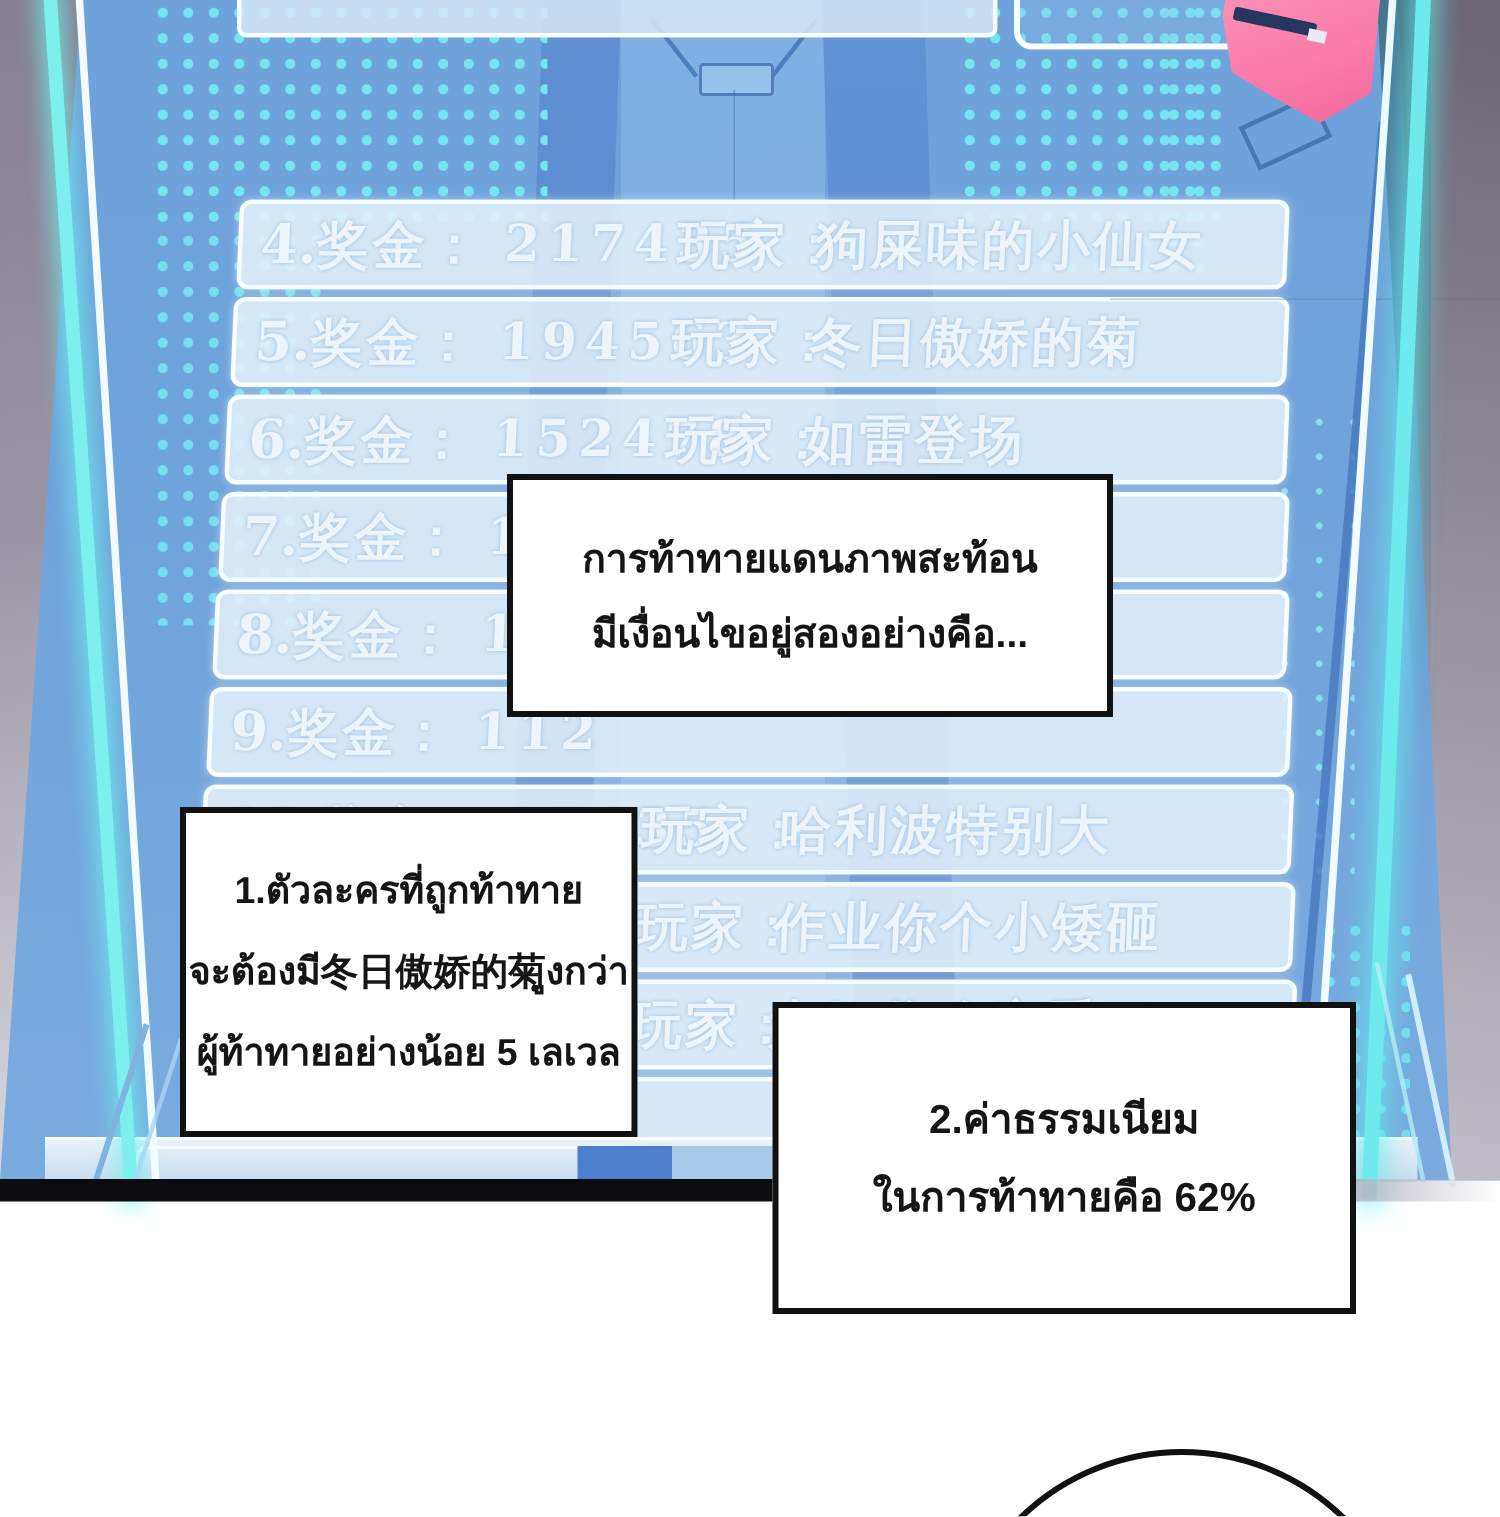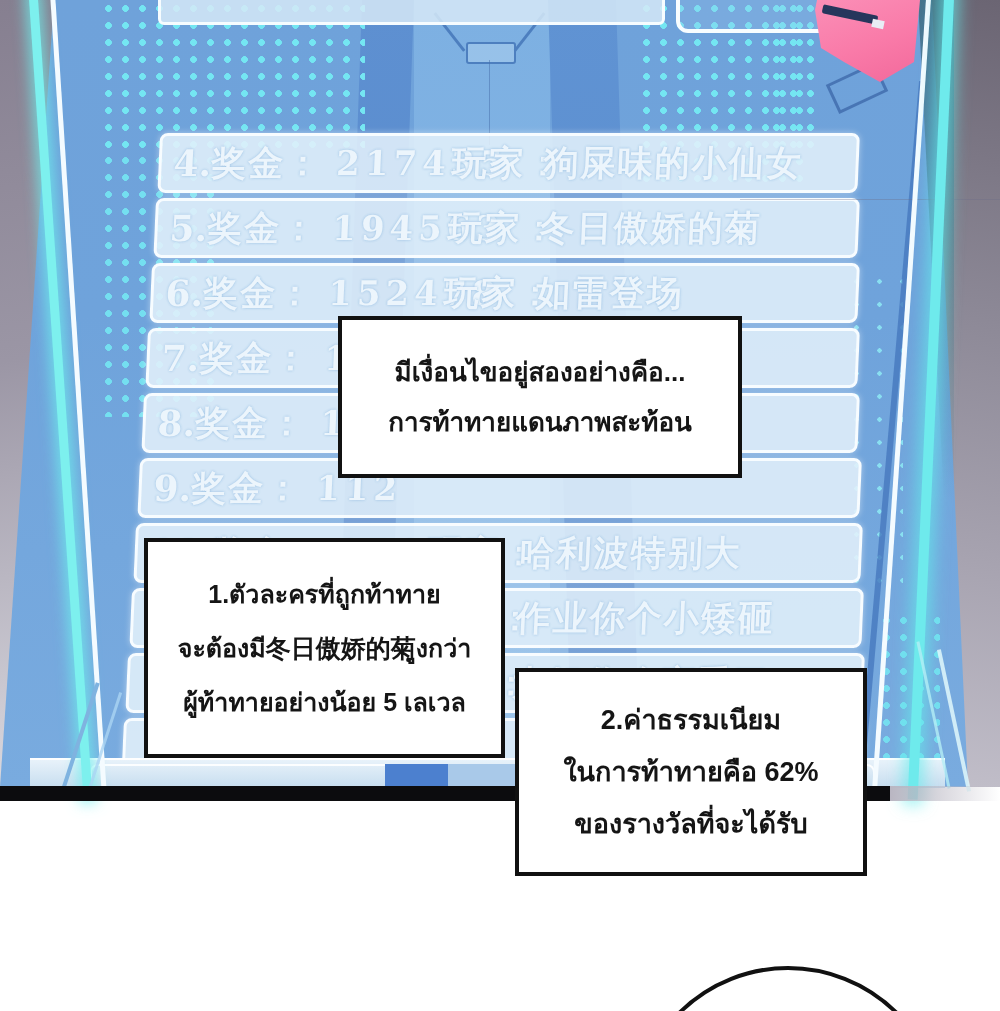--- a/index.html
+++ b/index.html
@@ -91,22 +91,22 @@
     background:linear-gradient(160deg,#fb8fb7 0%,#f97aa8 55%,#f2699b 100%);}
   #pink-slit{position:absolute;left:822px;top:10px;width:56px;height:9px;background:#26365c;
     transform:rotate(12deg);z-index:9;border-radius:2px;}
   #pink-slit-tip{position:absolute;left:872px;top:20px;width:12px;height:8px;background:#e8edf5;
     transform:rotate(12deg);z-index:9;}
   
   .speech{position:absolute;background:#ffffff;border:4px solid #111;z-index:10;
     display:flex;flex-direction:column;justify-content:center;align-items:center;
     box-sizing:border-box;color:#151515;font-weight:bold;text-align:center;}
   #speech-intro{left:338px;top:316px;width:404px;height:162px;font-size:26px;line-height:50px;}
-  #speech-rule1{left:144px;top:538px;width:361px;height:220px;font-size:25px;line-height:54px;}
-  #speech-rule2{left:515px;top:668px;width:352px;height:208px;font-size:27px;line-height:52px;}
+  #speech-rule1{left:120px;top:538px;width:305px;height:220px;font-size:25px;line-height:54px;}
+  #speech-rule2{left:515px;top:668px;width:389px;height:208px;font-size:27px;line-height:52px;}
   
   #bubble-circle{position:absolute;left:632px;top:966px;width:304px;height:304px;
     border:4px solid #111;border-radius:50%;background:#fff;z-index:11;}
 </style>
 </head>
 <body>
 
 <div id="stage">
 
   <div id="panel-bg"></div>
@@ -204,29 +204,28 @@
   <div class="corner-line" id="br-line2"></div>
 
   <div class="top-box" id="top-box-a"></div>
   <div class="top-box" id="top-box-b"></div>
 
   <div id="pink"></div>
   <div id="pink-slit"></div>
   <div id="pink-slit-tip"></div>
 
   <div class="speech" id="speech-intro">
+    <div>การท้าทายแดนภาพสะท้อน</div>
     <div>มีเงื่อนไขอยู่สองอย่างคือ...</div>
-    <div>การท้าทายแดนภาพสะท้อน</div>
   </div>
   <div class="speech" id="speech-rule1">
     <div>1.ตัวละครที่ถูกท้าทาย</div>
     <div>จะต้องมี冬日傲娇的菊ูงกว่า</div>
     <div>ผู้ท้าทายอย่างน้อย 5 เลเวล</div>
   </div>
   <div class="speech" id="speech-rule2">
     <div>2.ค่าธรรมเนียม</div>
     <div>ในการท้าทายคือ 62%</div>
-    <div>ของรางวัลที่จะได้รับ</div>
   </div>
 
   <div id="bubble-circle"></div>
 
 </div>
 
 </body></html>

